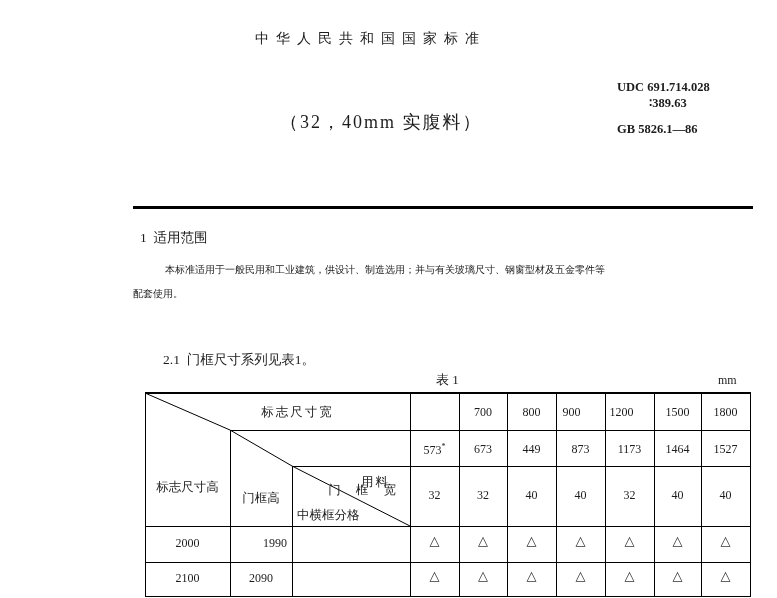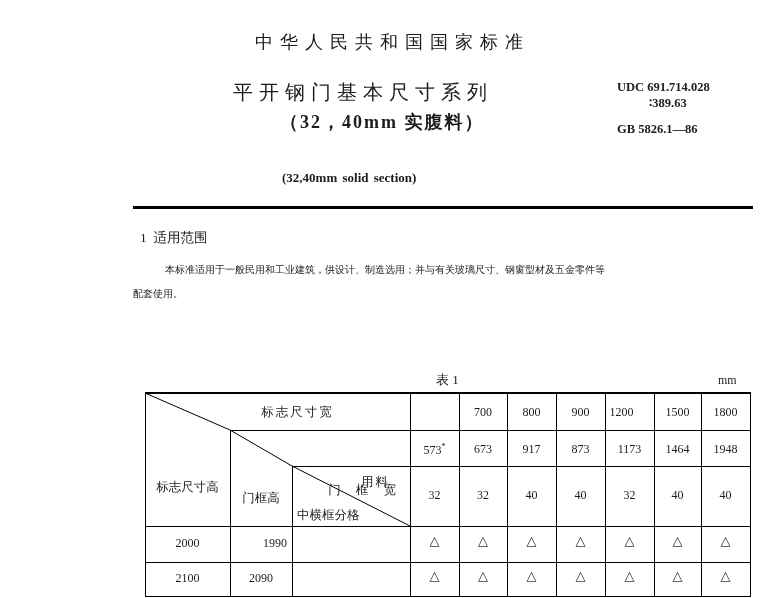--- a/index.html
+++ b/index.html
@@ -2,23 +2,23 @@
 <html style="--ink: #1c1c1c; --paper: #ffffff;"><head>
 <meta charset="utf-8">
 <style>
   :root { --ink:#1c1c1c; --paper:#ffffff; }
   * { margin:0; padding:0; box-sizing:border-box; }
   html,body { background:#fff; }
   body { font-family:"Liberation Serif","DejaVu Serif",serif; color:var(--ink); }
   .page { position:relative; width:777px; height:598px; background:var(--paper); overflow:hidden; }
   .abs { position:absolute; white-space:pre; }
 
-  .std-header { font-size:18px; letter-spacing:7px; }
+  .std-header { font-size:14px; letter-spacing:7px; }
   .title-cn  { font-size:20px; letter-spacing:6px; }
-  .subtitle-cn { font-size:18px; letter-spacing:2px;font-weight:bold; }
+  .subtitle-cn { font-size:18px; letter-spacing:2px; }
   .title-en { font-size:13px; font-weight:bold; word-spacing:3px; }
   .subtitle-en { font-size:13px; font-weight:bold; word-spacing:2px; }
   .udc { font-size:12.5px; font-weight:bold; }
   .divider { background:#000; }
   .sec-h { font-size:13.5px; }
   .body-t { font-size:10px; }
   .tcap { font-size:13px; }
   .tunit { font-size:12px; }
 
   .tbl { position:absolute; left:145px; top:392px; width:712px; height:206px;padding-left:34px; }
@@ -28,34 +28,33 @@
   .tri  { font-size:13px; color:#333; }
   sup.note { font-size:8px; vertical-align:super; }
   svg.diag { position:absolute; left:0; top:0; }
 </style>
 </head>
 <body>
 
 <div class="page">
 
   <div class="abs std-header" style="left:255px; top:30px;">中华人民共和国国家标准</div>
-  <div class="abs title-cn" style="left:233px; top:79px;">平开钢门基本尺寸系列</div>
   <div class="abs subtitle-cn" style="left:280px; top:110px;">（32，40mm 实腹料）</div>
-  <div class="abs subtitle-en" style="left:282px; top:170px;">(32,40mm solid section)</div>
 
   <div class="abs udc" style="left:617px; top:80px;">UDC 691.714.028</div>
   <div class="abs udc" style="left:649px; top:95px;">∶389.63</div>
   <div class="abs udc" style="left:617px; top:122px;text-align:right;">GB 5826.1—86</div>
 
   <div class="abs divider" style="left:133px; top:206px; width:620px; height:3px;"></div>
 
   <div class="abs sec-h" style="left:140px; top:229px;">1  适用范围</div>
   <div class="abs body-t" style="left:165px; top:263px;">本标准适用于一般民用和工业建筑，供设计、制造选用；并与有关玻璃尺寸、钢窗型材及五金零件等</div>
   <div class="abs body-t" style="left:133px; top:287px;">配套使用。</div>
 
+  <div class="abs sec-h" style="left:163px; top:351px;">2.1  门框尺寸系列见表1。</div>
 
   <div class="abs tcap" style="left:436px; top:371px;">表 1</div>
   <div class="abs tunit" style="left:718px; top:373px;">mm</div>
 
   <div class="tbl">
 
     <div class="hl" style="left:0; top:0; width:606px; height:2px;"></div>
     <div class="hl" style="left:85px; top:38px; width:521px; height:1px;"></div>
     <div class="hl" style="left:147px; top:74px; width:459px; height:1px;"></div>
     <div class="hl" style="left:0; top:134px; width:606px; height:1px;"></div>
@@ -81,32 +80,32 @@
     <div class="cell hdr" style="left:40px; top:12px; width:225px; letter-spacing:2px;">标志尺寸宽</div>
     <div class="cell hdr" style="left:175px; top:49px; width:90px; letter-spacing:6px;margin-top:41px;">门 框 宽</div>
     <div class="cell hdr" style="left:150px; top:82px; width:95px; text-align:right; letter-spacing:2px;">用料</div>
     <div class="cell hdr" style="left:152px; top:115px; text-align:left;">中横框分格</div>
     <div class="cell hdr" style="left:0; top:87px; width:85px;">标志尺寸高</div>
     <div class="cell hdr" style="left:85px; top:98px; width:62px;">门框高</div>
 
     <div class="cell" style="left:265px; top:13px; width:49px;"></div>
     <div class="cell" style="left:314px; top:13px; width:48px;">700</div>
     <div class="cell" style="left:362px; top:13px; width:49px;">800</div>
-    <div class="cell" style="left:411px; top:13px; width:49px;">900</div>
+    <div class="cell" style="left:402px; top:13px; width:49px;">900</div>
     <div class="cell" style="left:452px; top:13px; width:49px;">1200</div>
     <div class="cell" style="left:509px; top:13px; width:47px;">1500</div>
     <div class="cell" style="left:556px; top:13px; width:49px;">1800</div>
 
     <div class="cell" style="left:265px; top:50px; width:49px;"><span>573</span><sup class="note">*</sup></div>
     <div class="cell" style="left:314px; top:50px; width:48px;">673</div>
-    <div class="cell" style="left:362px; top:50px; width:49px;">917</div>
+    <div class="cell" style="left:362px; top:50px; width:49px;">449</div>
     <div class="cell" style="left:411px; top:50px; width:49px;">873</div>
     <div class="cell" style="left:460px; top:50px; width:49px;">1173</div>
     <div class="cell" style="left:509px; top:50px; width:47px;">1464</div>
-    <div class="cell" style="left:556px; top:50px; width:49px;">1948</div>
+    <div class="cell" style="left:556px; top:50px; width:49px;">1527</div>
 
     <div class="cell" style="left:265px; top:96px; width:49px;">32</div>
     <div class="cell" style="left:314px; top:96px; width:48px;">32</div>
     <div class="cell" style="left:362px; top:96px; width:49px;">40</div>
     <div class="cell" style="left:411px; top:96px; width:49px;">40</div>
     <div class="cell" style="left:460px; top:96px; width:49px;">32</div>
     <div class="cell" style="left:509px; top:96px; width:47px;">40</div>
     <div class="cell" style="left:556px; top:96px; width:49px;">40</div>
 
     <div class="cell" style="left:0; top:144px; width:85px;">2000</div>

